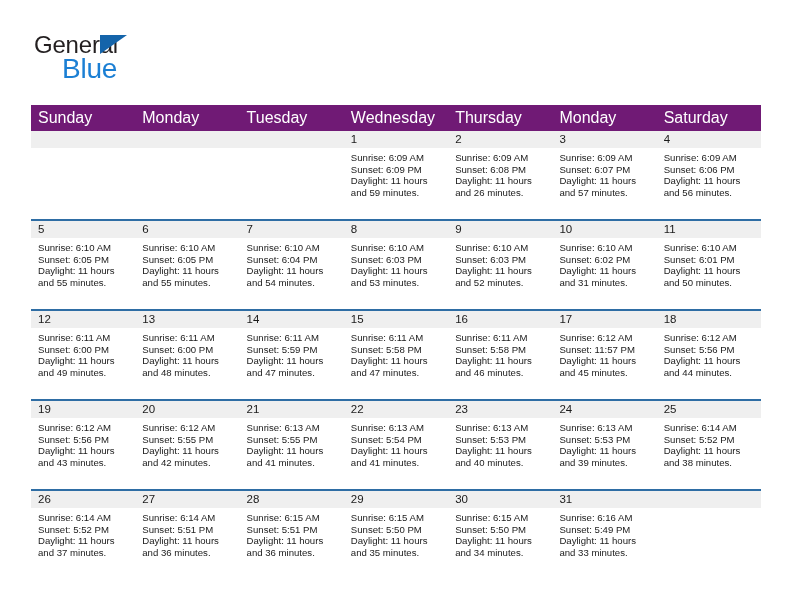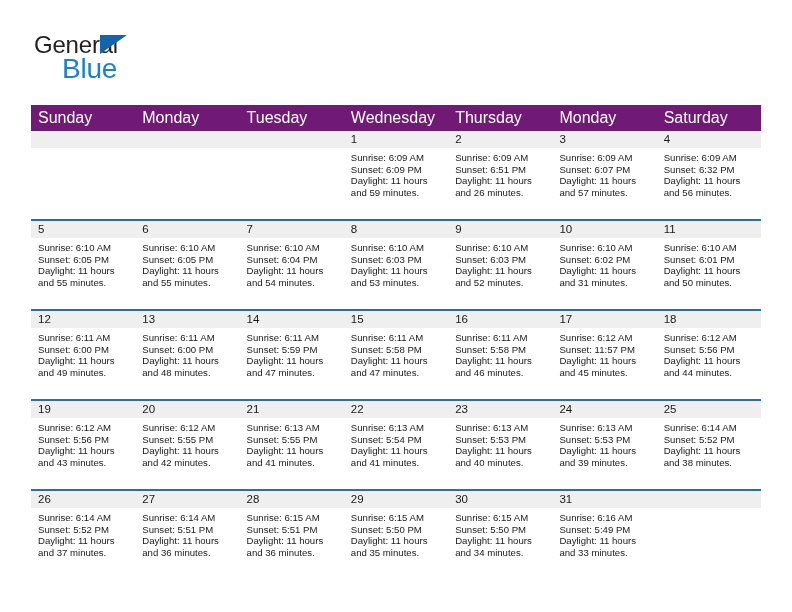--- a/index.html
+++ b/index.html
@@ -206,21 +206,21 @@
                 <div>Daylight: 11 hours</div>
                 <div>and 59 minutes.</div>
               </div>
             </div>
           </td>
         <td>
             <div class="cell-inner">
               <div class="daynum">2</div>
               <div class="details">
                 <div>Sunrise: 6:09 AM</div>
-                <div>Sunset: 6:51 PM</div>
+                <div>Sunset: 6:08 PM</div>
                 <div>Daylight: 11 hours</div>
                 <div>and 26 minutes.</div>
               </div>
             </div>
           </td>
         <td>
             <div class="cell-inner">
               <div class="daynum">3</div>
               <div class="details">
                 <div>Sunrise: 6:09 AM</div>
@@ -228,21 +228,21 @@
                 <div>Daylight: 11 hours</div>
                 <div>and 57 minutes.</div>
               </div>
             </div>
           </td>
         <td>
             <div class="cell-inner">
               <div class="daynum">4</div>
               <div class="details">
                 <div>Sunrise: 6:09 AM</div>
-                <div>Sunset: 6:32 PM</div>
+                <div>Sunset: 6:06 PM</div>
                 <div>Daylight: 11 hours</div>
                 <div>and 56 minutes.</div>
               </div>
             </div>
           </td>
       </tr>
 
       <tr class="week-row">
         <td>
             <div class="cell-inner">

